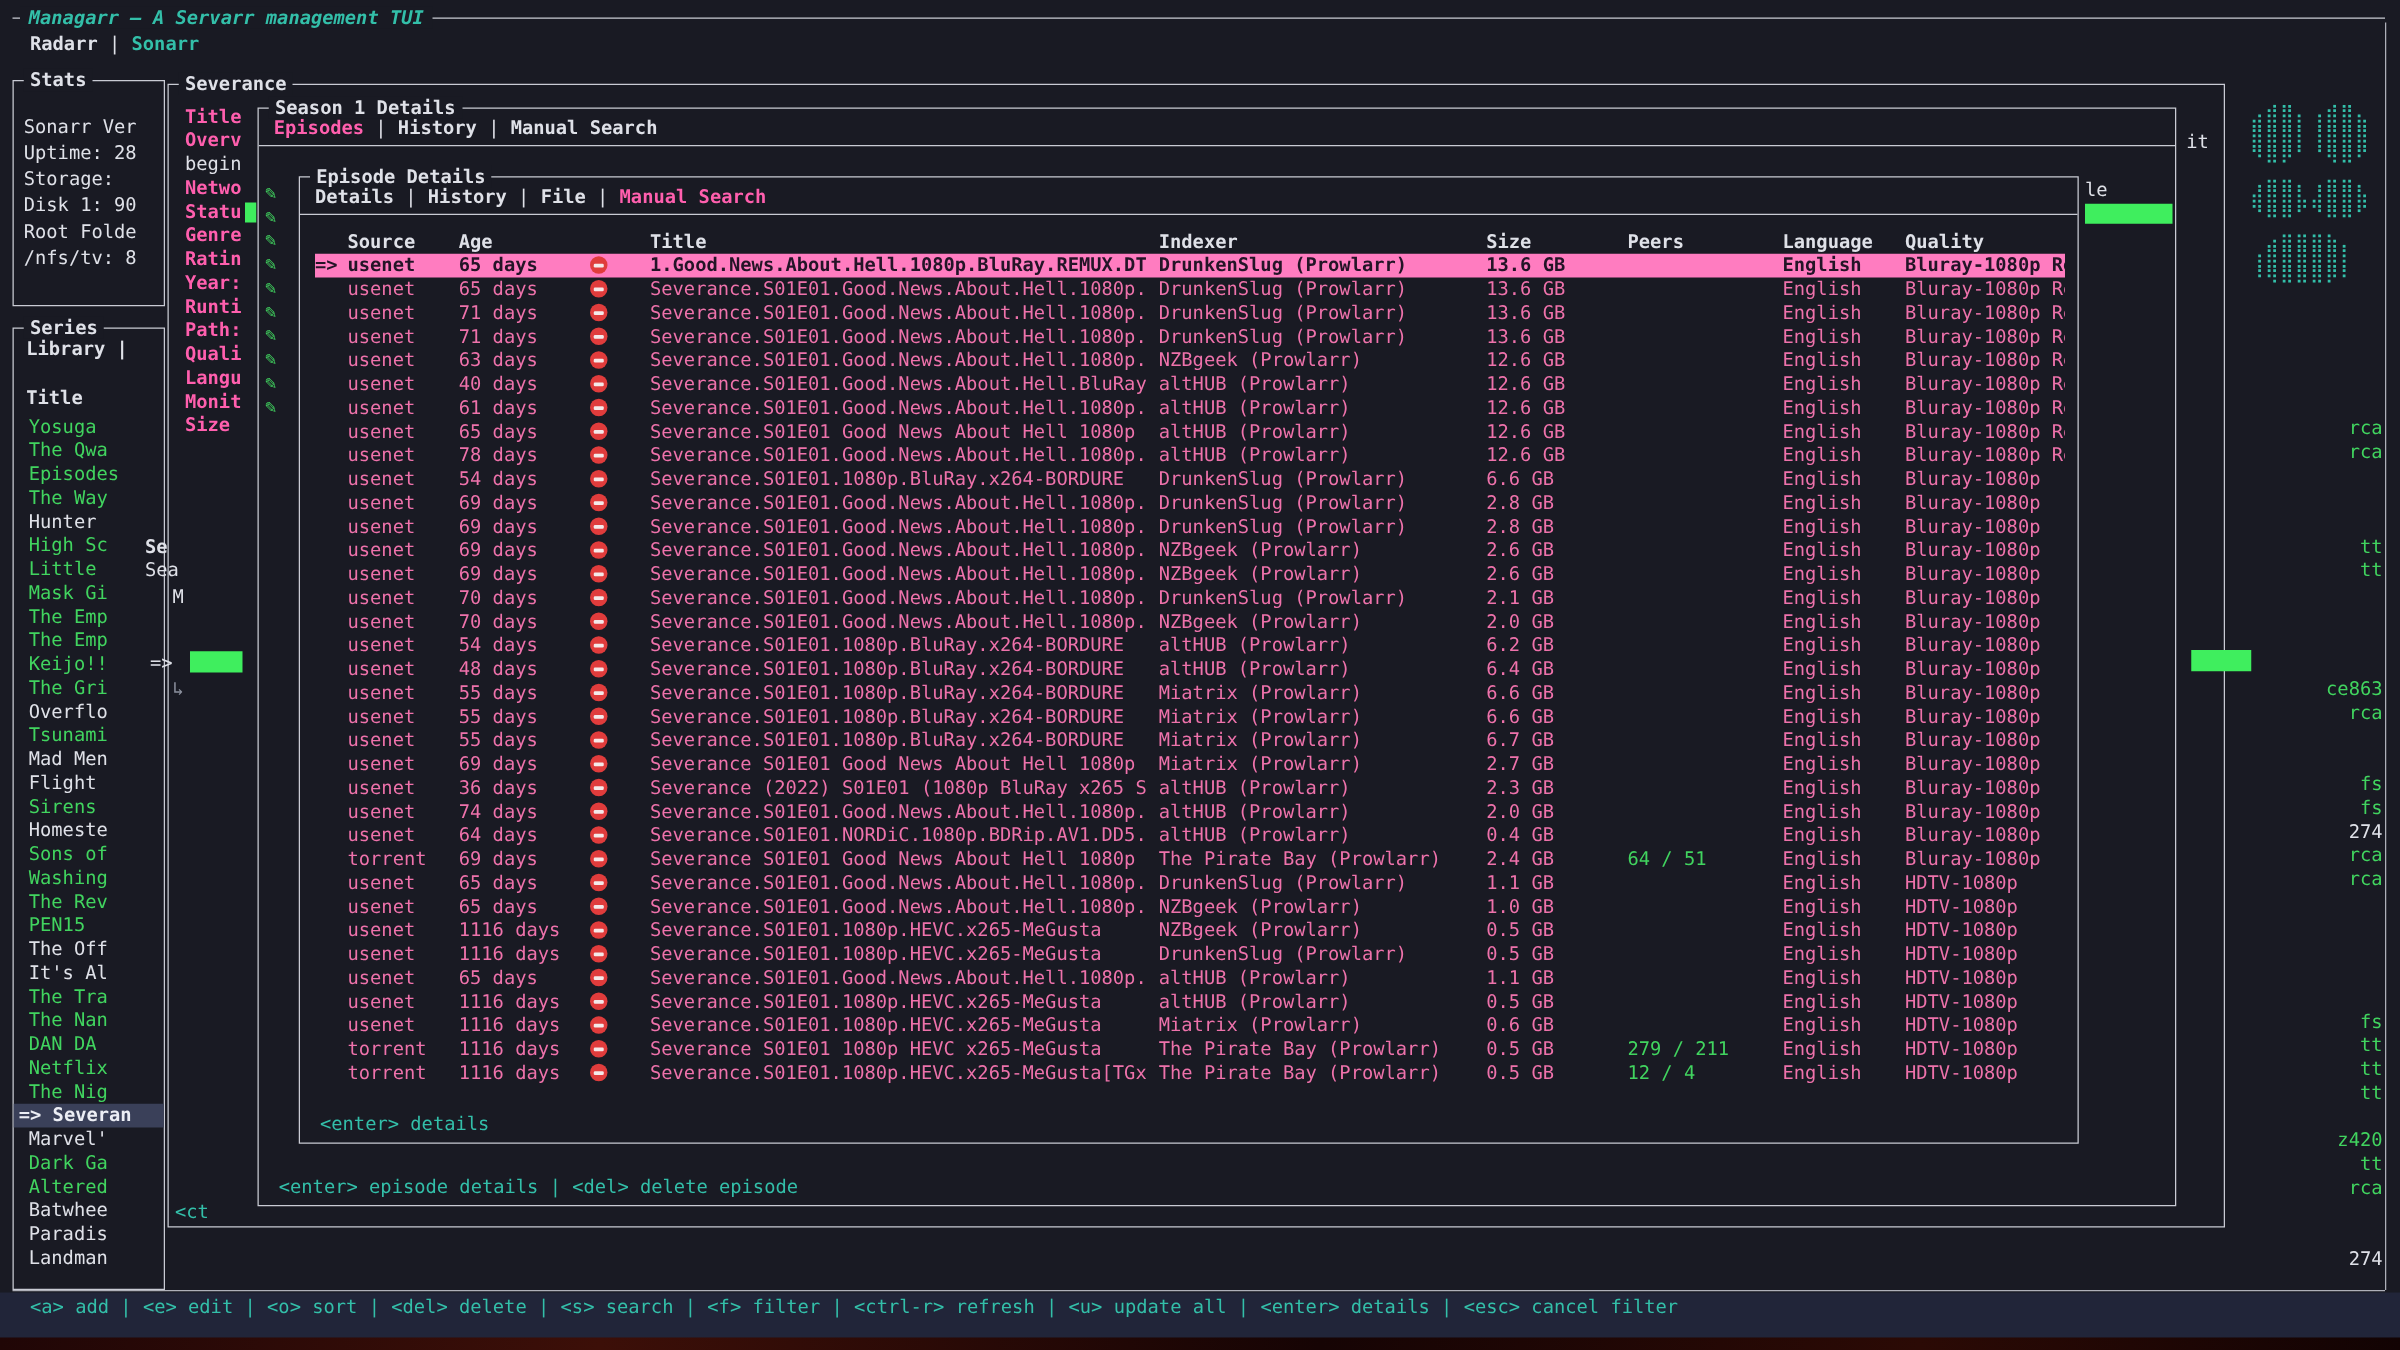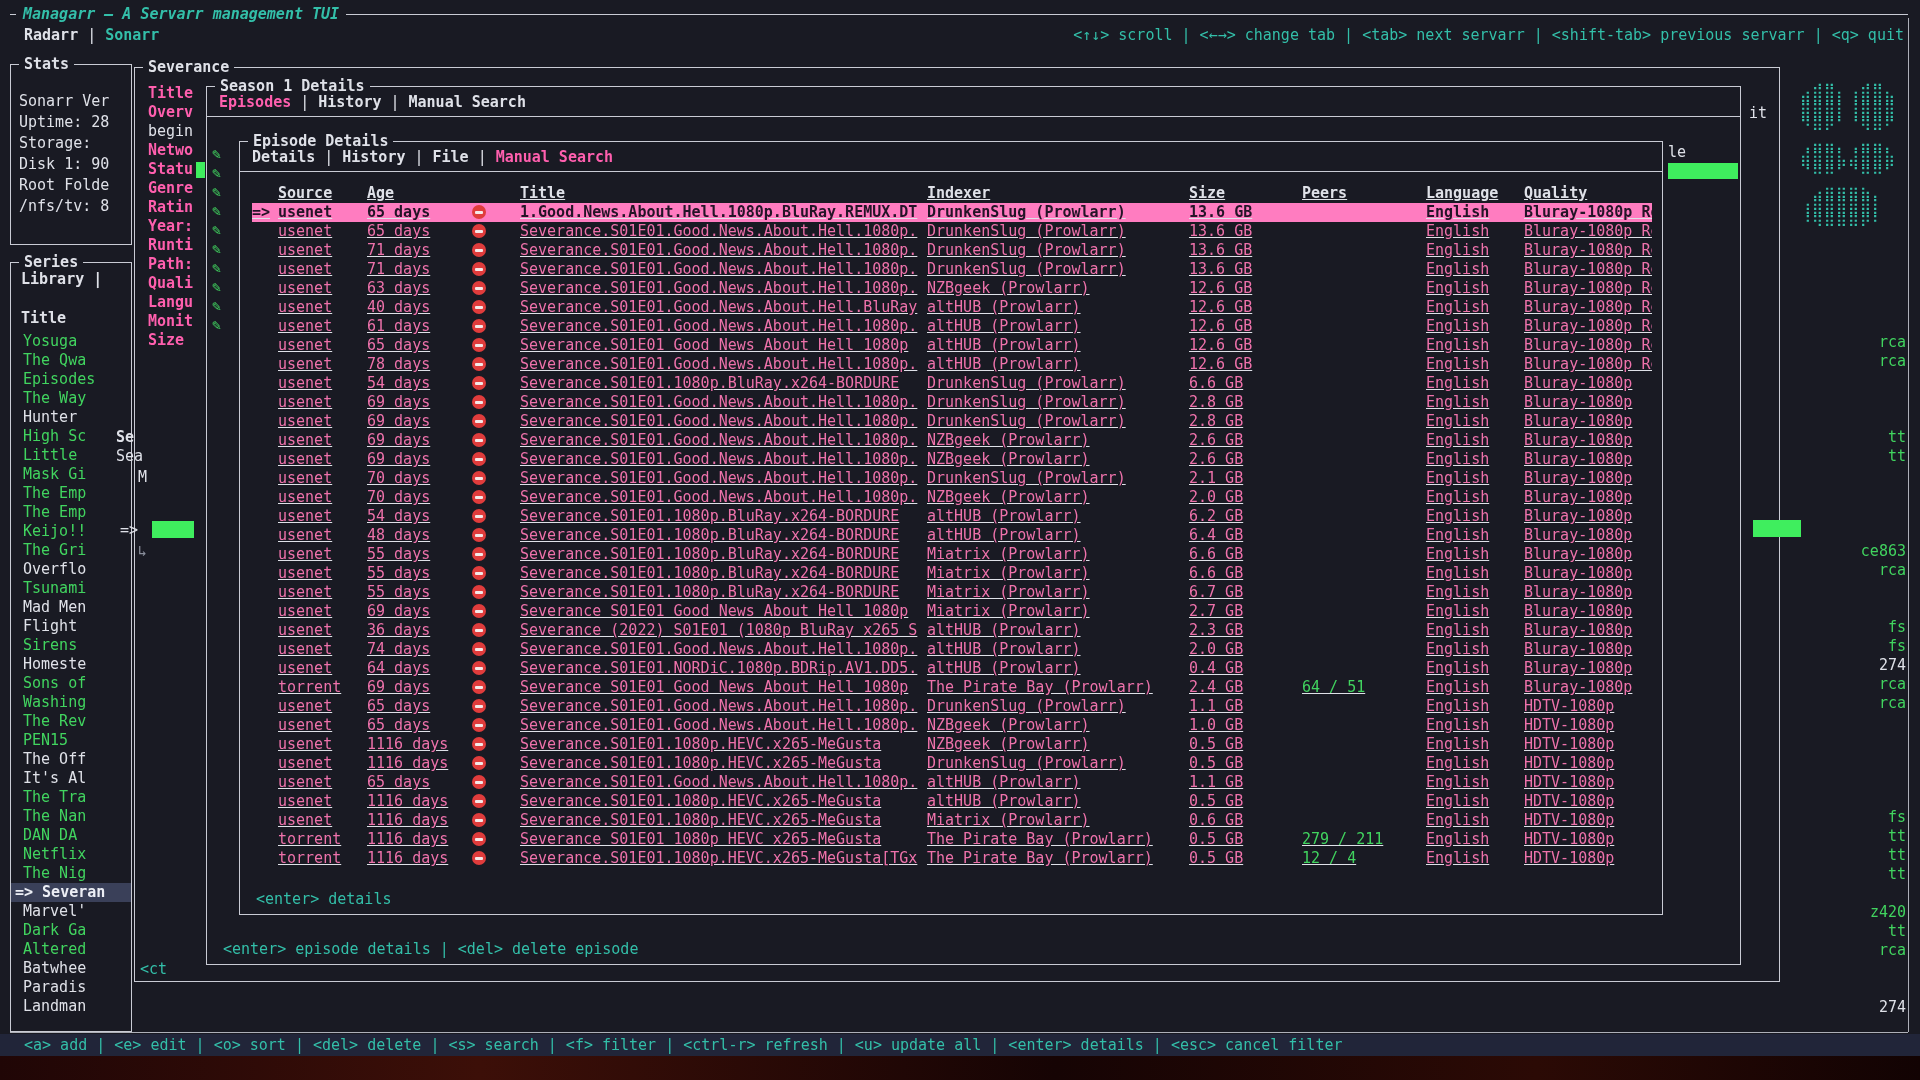--- a/index.html
+++ b/index.html
@@ -42,55 +42,54 @@
   .series-item.sel{background:var(--hlbg);color:#eceef5;padding-left:4px;font-weight:bold;}
   
   .sev-fields{position:absolute;left:148px;top:84px;z-index:4;width:56px;overflow:hidden;}
   .sev-field{height:19px;line-height:19px;font-weight:bold;color:var(--pink);white-space:nowrap;}
   .sev-field.value{color:var(--white);font-weight:normal;}
   
   .mon-col{position:absolute;left:212px;top:145px;z-index:6;}
   .mon-icon{height:19px;line-height:19px;color:var(--green);
             font-family:"DejaVu Sans Mono","DejaVu Sans",monospace;}
   
-  .table-area{margin:12px 10px 16px 12px;text-decoration:underline;}
+  .table-area{margin:12px 10px 16px 12px;}
   .trow{display:grid;grid-template-columns:26px 89px 105px 48px 407px 262px 113px 124px 98px minmax(0,1fr);
         height:19px;line-height:19px;white-space:nowrap;}
   .trow>span{overflow:hidden;}
   .trow.thead>span{font-weight:bold;color:var(--white);}
   .c-pink{color:var(--rowpink);}
   .c-green{color:var(--green);}
   .trow.sel{background:var(--selbg);}
   .trow.sel>span{color:#241427;font-weight:bold;}
   .reject{display:inline-block;width:14px;height:14px;border-radius:50%;background:var(--red);
           position:relative;top:2px;}
   .reject::after{content:"";position:absolute;left:3px;right:3px;top:6px;height:3px;
                  background:#f4e9e9;border-radius:1px;}
   
   .frag{position:absolute;white-space:nowrap;z-index:9;}
   .grect{position:absolute;background:var(--greenb);z-index:9;}
   .rightfrag{position:absolute;right:14px;white-space:nowrap;z-index:9;text-align:right;}
   .logo{position:absolute;left:1800px;top:70px;color:var(--teal);font-size:15px;line-height:16px;
         letter-spacing:1px;z-index:1;font-family:"DejaVu Sans Mono","DejaVu Sans",monospace;}
-  .bottombar{position:absolute;left:0;top:1034px;width:1920px;height:22px;line-height:22px;
+  .bottombar{position:absolute;left:0;top:1034px;width:1920px;height:36px;line-height:22px;
              background:var(--barbg);color:var(--teal);padding-left:24px;box-sizing:border-box;
              white-space:nowrap;z-index:5;}
   .desktop{position:absolute;left:0;top:1056px;width:1920px;height:24px;
            background:linear-gradient(90deg,#200606,#3c0f08 25%,#160404 55%,#2b0a05 80%,#120303);}
 </style>
 </head>
 <body>
 
 <div class="terminal">
 
   <div class="hline" style="left:10px;top:14px;width:1898px;"></div>
   <div class="apptitle">Managarr — A Servarr management TUI</div>
 
   <div class="servarr-tabs" id="servarr-tabs"><span class="tab">Radarr</span><span class="tab-sep">|</span><span class="tab active-teal">Sonarr</span></div>
-  <div class="topkeys">&lt;↑↓&gt; scroll | &lt;←→&gt; change tab | &lt;tab&gt; next servarr | &lt;shift-tab&gt; previous servarr | &lt;q&gt; quit</div>
 
   <div class="vline" style="left:1908px;top:18px;height:1014px;opacity:.85;"></div>
   <div class="hline" style="left:10px;top:1032px;width:1898px;opacity:.85;"></div>
 
   <div class="logo" id="logo">
       <div>⠀⢀⣀⠀⠀⢀⣀</div>
       <div>⣴⣿⣿⡆⢰⣿⣿⣦</div>
       <div>⣿⣿⣿⡇⢸⣿⣿⣿</div>
       <div>⠙⠿⠟⠁⠈⠻⠿⠋</div>
       <div>⢀⣤⣤⡀⢀⣤⣤⡀</div>

